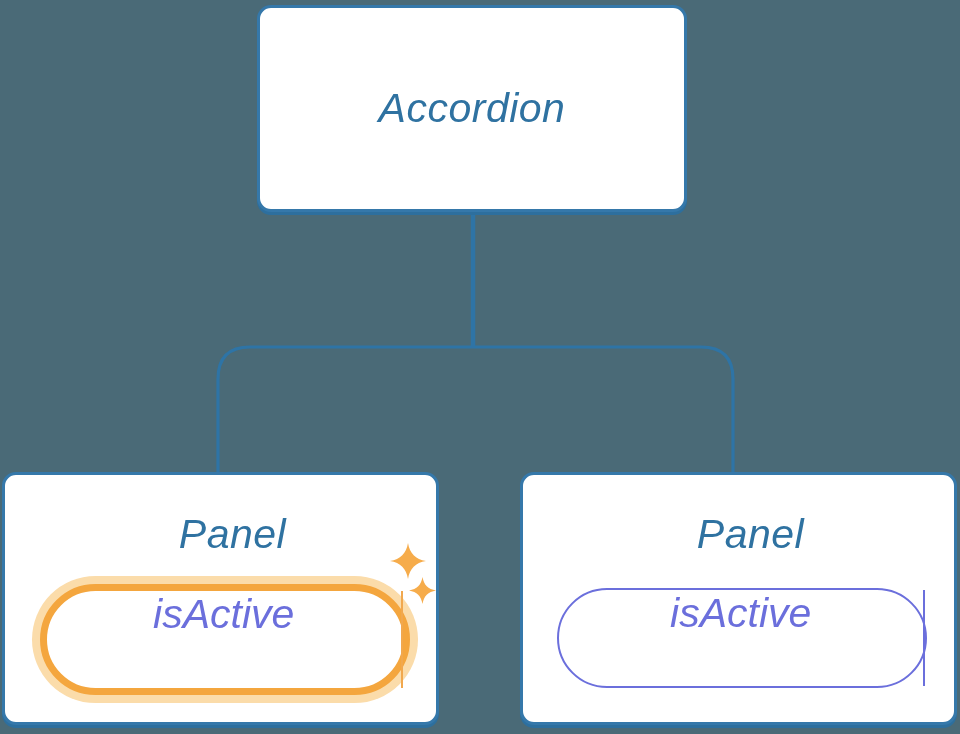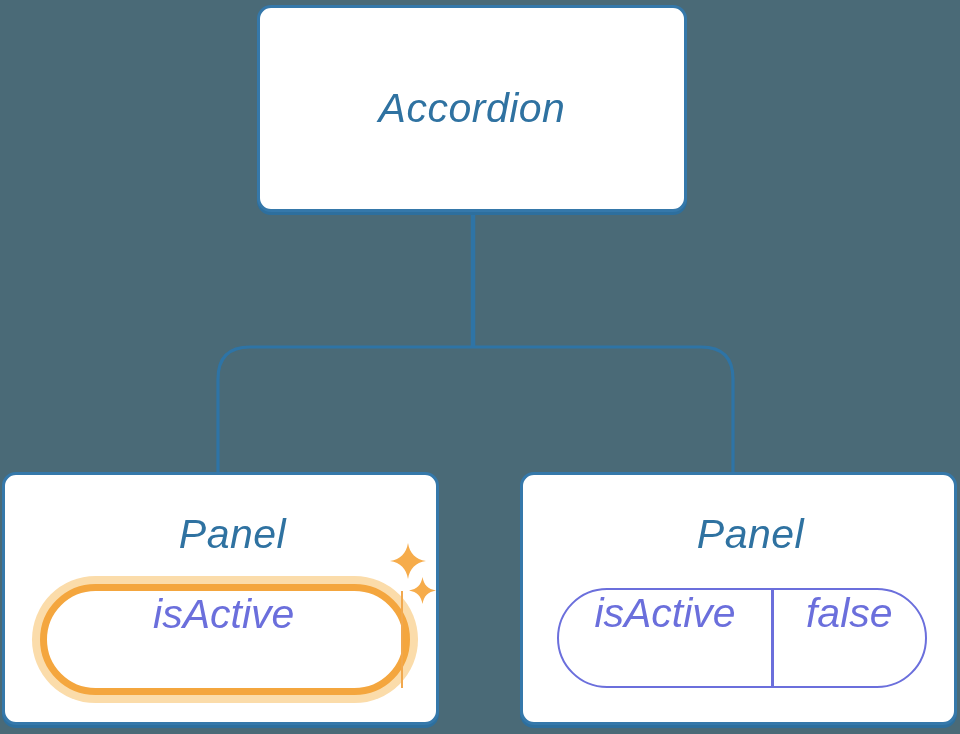--- a/index.html
+++ b/index.html
@@ -118,17 +118,16 @@
     <svg class="sparkle sparkle-small" viewBox="0 0 32 32" xmlns="http://www.w3.org/2000/svg">
       <path d="M16 0C17.6 9.4 22.6 14.4 32 16C22.6 17.6 17.6 22.6 16 32C14.4 22.6 9.4 17.6 0 16C9.4 14.4 14.4 9.4 16 0Z"></path>
     </svg>
   </div>
 
   <div class="node panel-node panel-right">
     <div class="panel-title">Panel</div>
     <div class="pill pill-inactive">
       <span class="cell cell-key">isActive</span>
       <span class="divider"></span>
-      <span class="cell cell-value">false</span>
     </div>
   </div>
 
 </div>
 
 </body></html>

